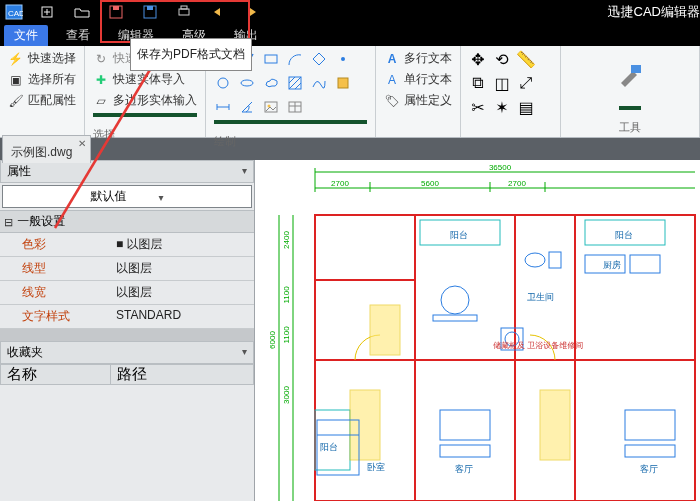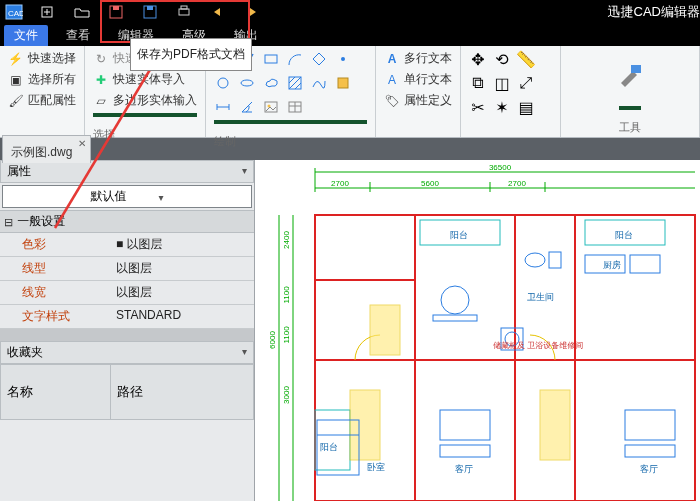--- a/index.html
+++ b/index.html
@@ -44,21 +44,21 @@
   .panel-title { background: #dfe2e4; border: 1px solid #b9bec2; padding: 2px 6px; font-size: 12px; display: flex; justify-content: space-between; align-items: flex-start; }
   .dropdown { background: #fff; border: 1px solid #7e8489; margin: 2px; padding: 2px 6px; font-size: 12px; display: flex; justify-content: center; align-items: center; cursor: pointer; gap: 32px; }
   .section-hdr { background: #d6d9db; border-top: 1px solid #b9bec2; border-bottom: 1px solid #b9bec2; padding: 2px 4px; font-size: 12px; display: flex; align-items: center; gap: 4px; }
   .prop-table { font-size: 12px; }
   .prop-row { display: flex; border-bottom: 1px solid #c7cbce; }
   .prop-row > div { padding: 3px 6px; }
   .prop-key { width: 110px; padding-left: 22px !important; color: #c2410c; }
   .prop-val { flex: 1; color: #222; }
   .panel-gap { height: 12px; background: #c5c8cb; }
   .fav-header { display:flex; border: 1px solid #b9bec2; background:#dfe2e4; }
-  .fav-header > div { padding: 18px 6px; font-size: 13px; }
+  .fav-header > div { padding: 0 6px; font-size: 15px; }
   .fav-col1 { width: 110px; border-right: 1px solid #b9bec2; }
 
   
   .canvas { flex: 1; background: #fff; position: relative; overflow: hidden; }
   .canvas svg { position: absolute; top: 0; left: 0; }
 
   
   .arrow { position: absolute; left: 45px; top: 48px; width: 160px; height: 190px; z-index: 55; pointer-events: none; }
 
   

